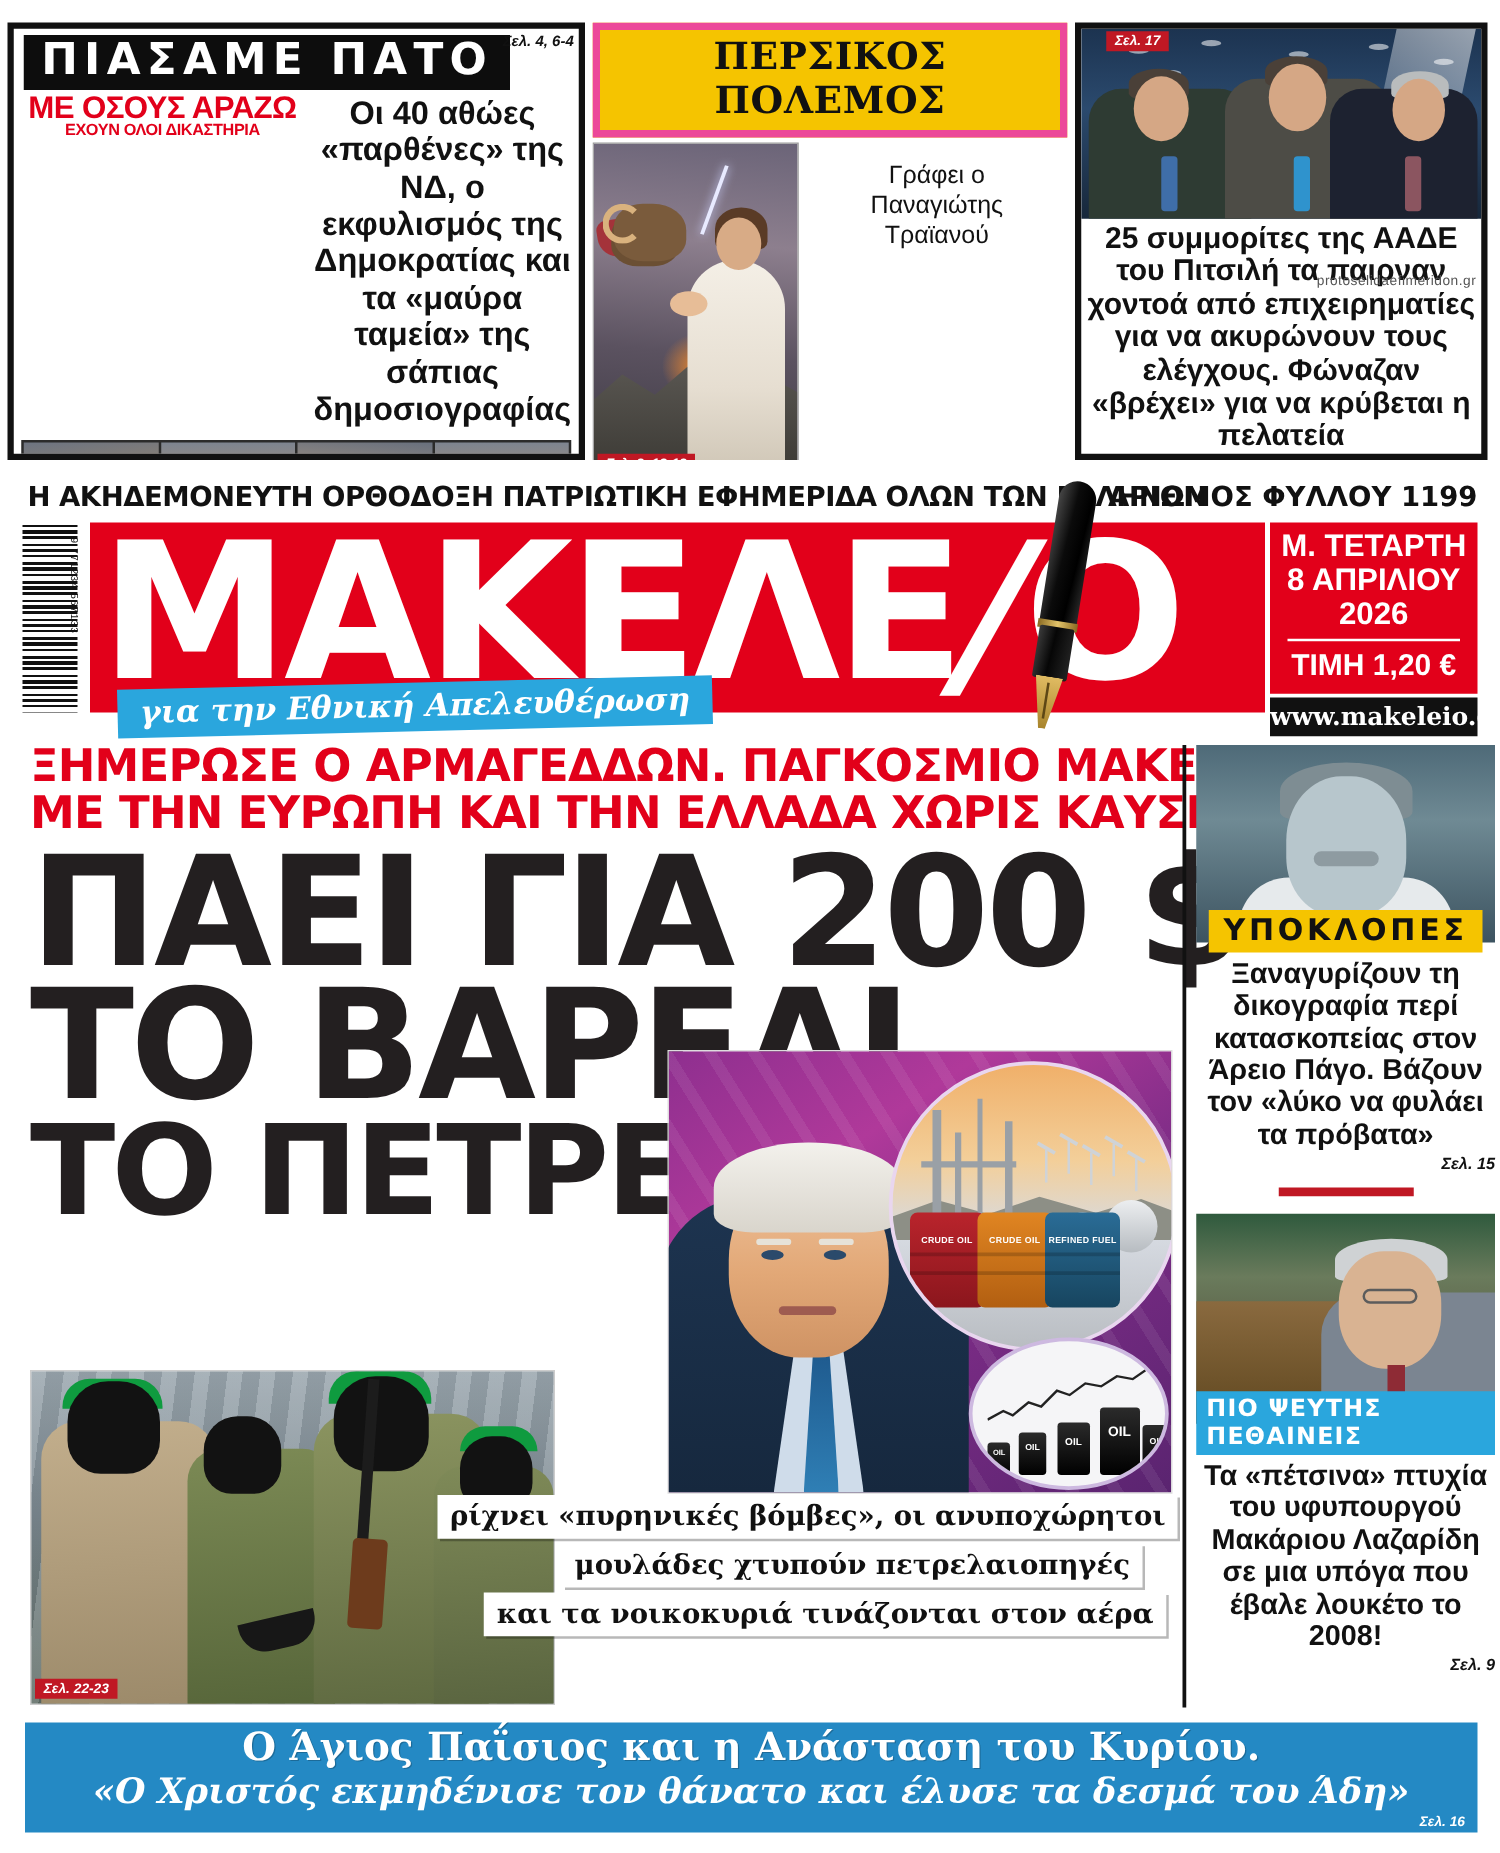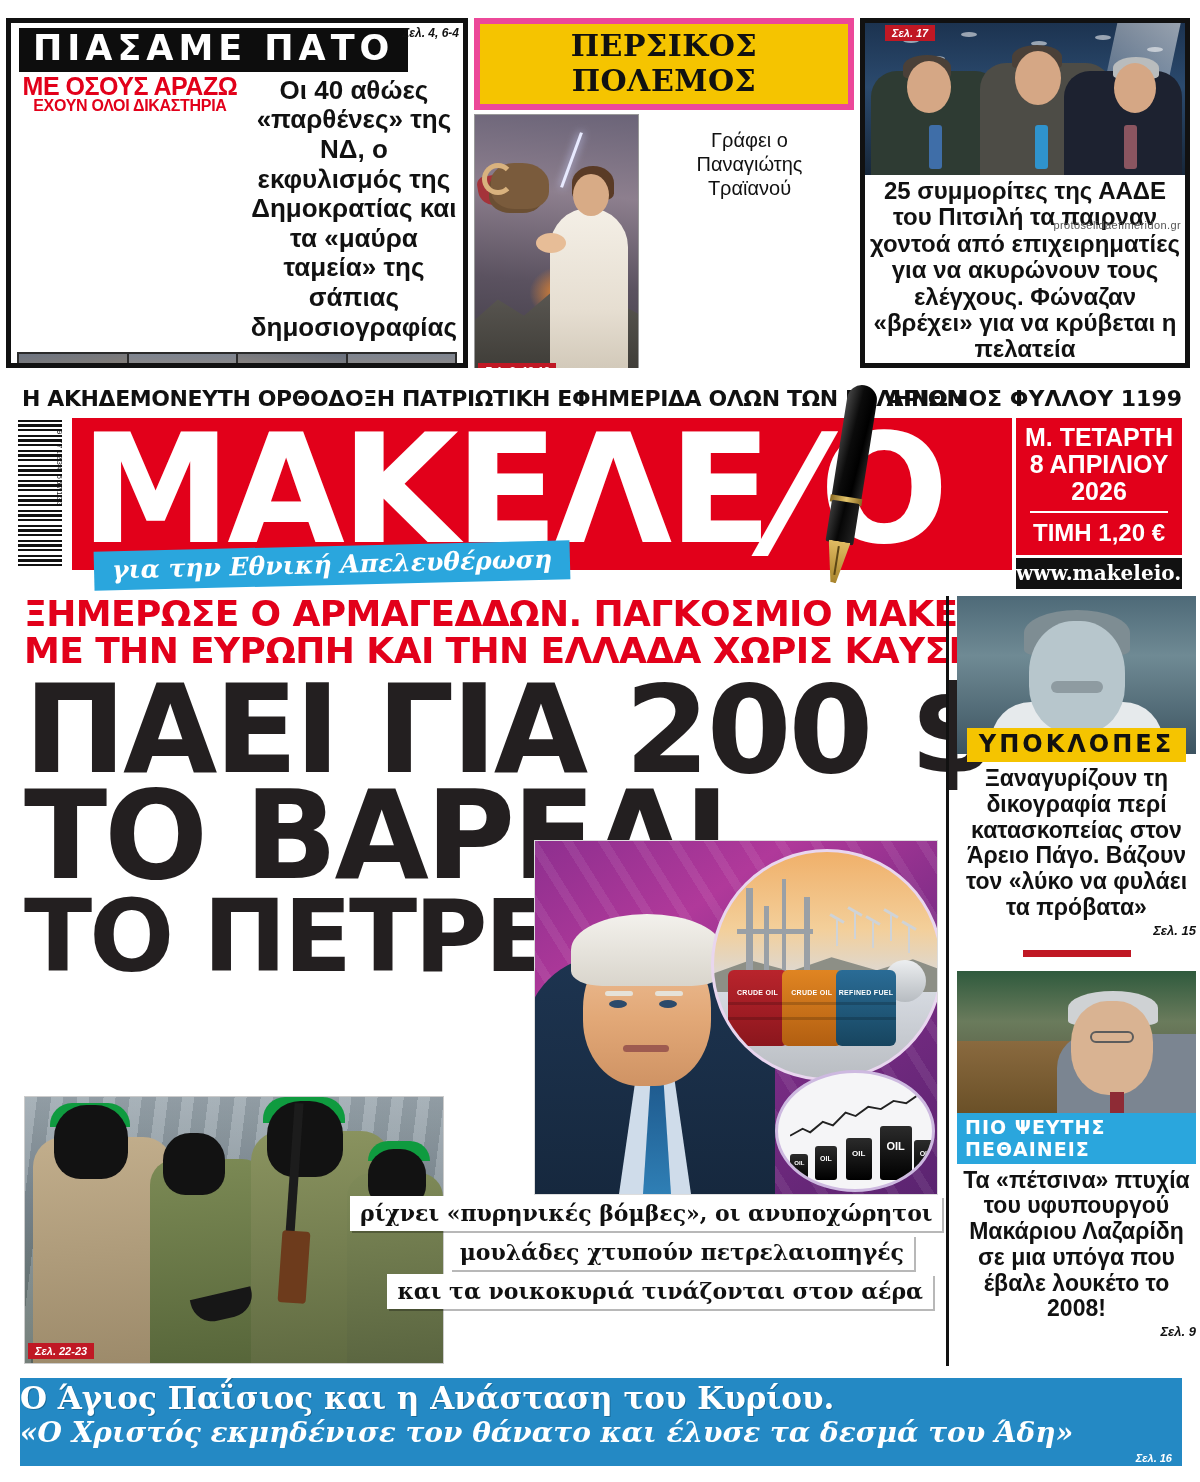--- a/index.html
+++ b/index.html
@@ -18,21 +18,21 @@
   .t1{position:relative;width:462px;height:350px;border:5px solid #111;background:#fff;overflow:hidden;}
   .t1 .selbadge{position:absolute;right:4px;top:3px;font-size:12px;font-weight:bold;font-style:italic;color:#111;z-index:9;}
   .kicker-black{
     margin:5px 8px 0 8px;background:#0d0d0d;color:#fff;display:inline-block;
     padding:3px 14px 5px 14px;font-size:35px;font-weight:bold;letter-spacing:5px;
     line-height:1.02;font-family:"DejaVu Sans",sans-serif;
   }
   .t1 .headrow{display:flex;}
   .t1 .leftcol{width:268px;padding:0 4px 0 6px;}
   .kicker-red{color:#e2001a;font-weight:bold;font-size:25px;line-height:0.95;letter-spacing:-0.5px;text-align:center;margin-top:3px;}
-  .kicker-red .l2{font-size:16px;display:block;letter-spacing:-0.3px;}
+  .kicker-red .l2{font-size:13px;display:block;letter-spacing:-0.3px;}
   .t1 .rightcol{flex:1;padding:4px 6px 0 4px;}
   .t1 .rightcol p{font-size:26px;font-weight:bold;line-height:1.14;text-align:center;color:#111;}
 
   
   .grid12{display:grid;grid-template-columns:repeat(4,1fr);grid-template-rows:repeat(3,52px);gap:2px;margin:4px 6px 4px 6px;background:#2b2b2b;padding:2px;}
   .gcell{position:relative;overflow:hidden;background:#5c6470;}
   .faceA{background:linear-gradient(175deg,#6d7481 0%,#8a8074 42%,#3b3f4a 100%);}
   .faceB{background:linear-gradient(180deg,#7d8490 0%,#9b8d7f 45%,#42454f 100%);}
   .faceC{background:linear-gradient(185deg,#68707e 0%,#9c8e80 50%,#34373f 100%);}
   .face-hair{position:absolute;left:50%;top:20%;transform:translateX(-50%);width:60%;height:30%;border-radius:50% 50% 0 0;background:#3c3229;opacity:.85;}
@@ -205,21 +205,21 @@
   .rpic2{background:linear-gradient(180deg,#2f5a3d 0%,#6a7b5c 30%,#473b2b 100%);height:168px;}
   .r2-desk{position:absolute;left:0;bottom:0;width:56%;height:58%;background:linear-gradient(180deg,#8a6a3f,#5f471f);}
   .r2-suit{position:absolute;right:-4%;bottom:0;width:62%;height:62%;background:#7b8591;border-radius:34px 0 0 0;}
   .r2-head{position:absolute;right:18%;top:18%;width:82px;height:94px;border-radius:44% 44% 46% 46%;background:#d9b392;}
   .r2-hair{position:absolute;right:16%;top:12%;width:90px;height:34px;border-radius:50% 50% 12% 12%;background:#cfd2d4;}
   .r2-glass{position:absolute;right:26%;top:36%;width:44px;height:12px;border:2px solid #5c5c5c;border-radius:6px;}
   .r2-tie{position:absolute;right:30%;bottom:4%;width:14px;height:40px;background:#8e2b35;}
   .bluelabel{display:table;margin:-26px auto 0 auto;position:relative;z-index:5;background:#2aa6dd;color:#fff;font-weight:bold;font-size:19px;letter-spacing:1px;padding:3px 8px 4px 8px;font-family:"DejaVu Sans",sans-serif;}
 
   
-  .bottom{position:absolute;left:20px;top:1378px;width:1162px;height:88px;background:#2489c4;color:#fff;text-align:left;padding-top:4px;}
+  .bottom{position:absolute;left:20px;top:1378px;width:1162px;height:88px;background:#2489c4;color:#fff;text-align:center;padding-top:4px;}
   .bl1{font-size:31px;font-weight:bold;line-height:1.05;text-shadow:1px 1px 0 rgba(0,0,0,.22);font-family:"DejaVu Serif",serif;}
   .bl2{font-size:28px;font-weight:bold;font-style:italic;line-height:1.1;margin-top:3px;font-family:"DejaVu Serif",serif;}
   .bl-sel{position:absolute;right:10px;bottom:2px;font-size:11px;font-style:italic;font-weight:bold;}
 </style>
 </head>
 <body>
 
 <div class="page">
 
   <div class="topstrip">

